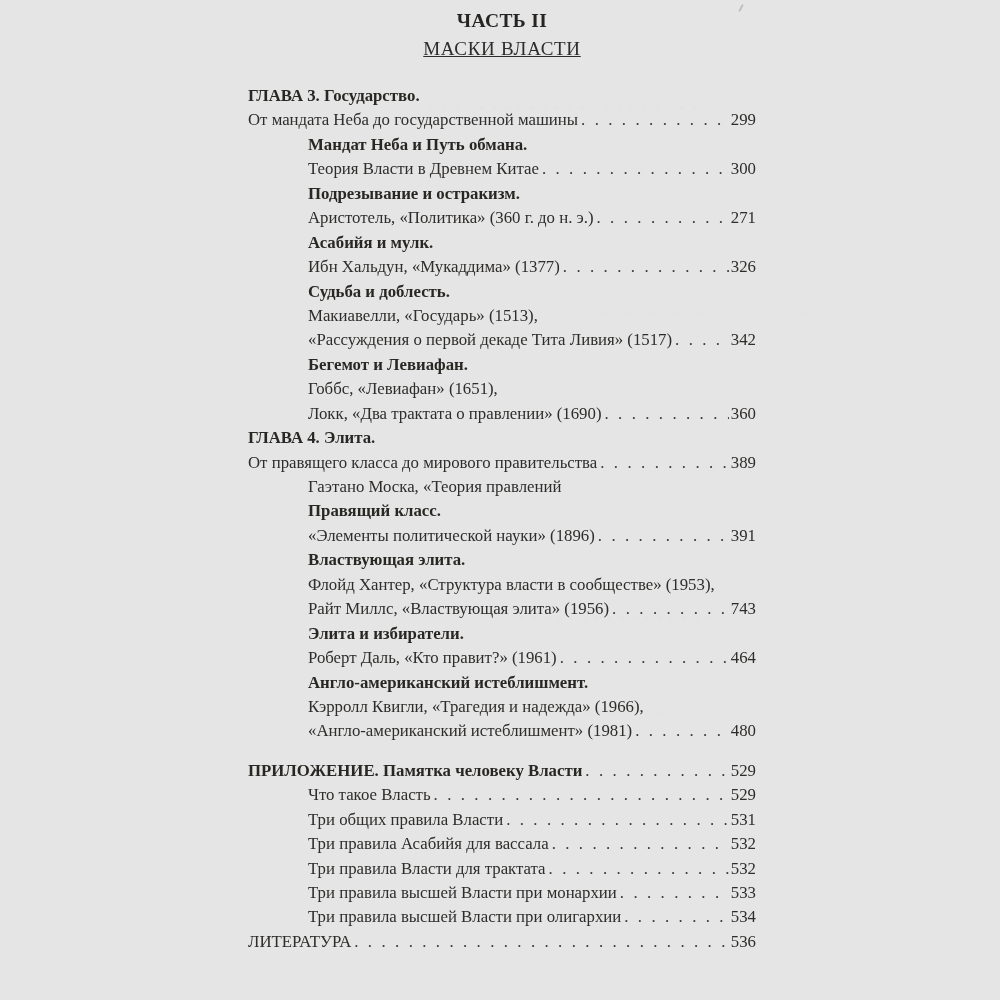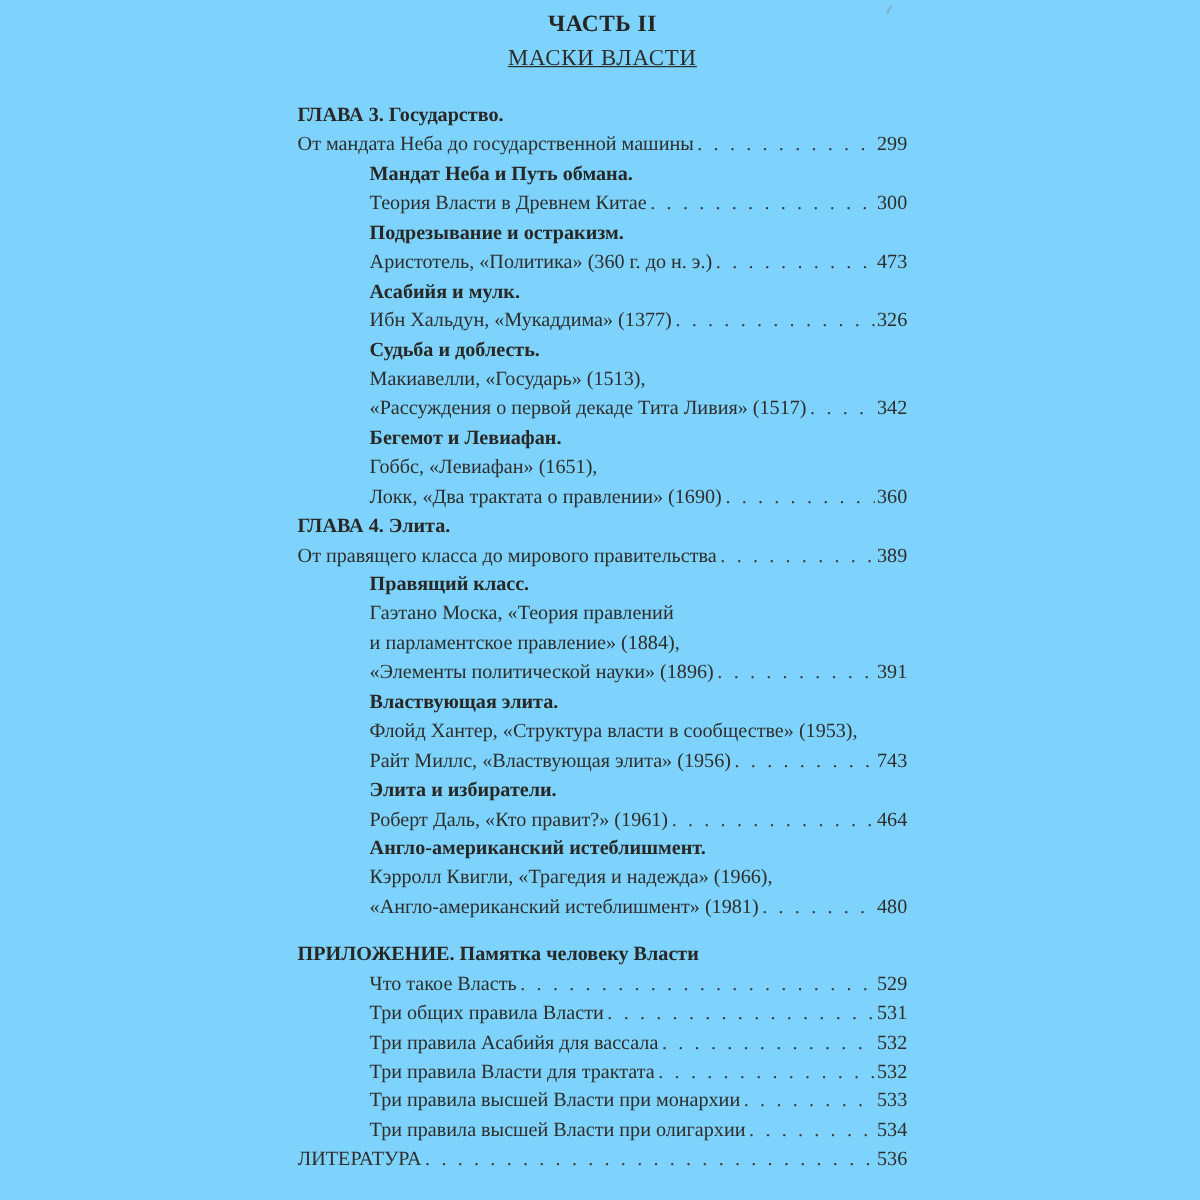--- a/index.html
+++ b/index.html
@@ -5,36 +5,36 @@
   html,body{margin:0;padding:0;}
   body{
     width:1000px;height:1000px;
     background:#ffffff;
     font-family:"Liberation Serif","DejaVu Serif",serif;
     color:#2e2d2b;
     -webkit-font-smoothing:antialiased;
   }
   .page{
     position:relative;width:1000px;height:1000px;
-    background:#7dd3fc;overflow:hidden;
+    background:#e5e5e5;overflow:hidden;
   }
   
   .header{position:absolute;left:248px;top:10px;width:508px;text-align:center;}
   .title-1{font-weight:700;font-size:19.5px;letter-spacing:0.4px;color:#262523;}
   .title-2{font-weight:400;font-size:19px;letter-spacing:0.7px;margin-top:6px;color:#2e2d2b;text-decoration:underline;}
   
   .toc{position:absolute;left:248px;top:84px;width:508px;font-size:16.8px;}
   .row{
     display:flex;align-items:baseline;
     height:24.45px;line-height:24.45px;
     white-space:nowrap;overflow:hidden;
   }
   .row.i1{padding-left:60px;}
   .row.bold .t{font-weight:700;color:#282724;}
-  .row.gap-lg{margin-top:15px;flex-direction:column;}
+  .row.gap-lg{margin-top:15px;}
   .row.gap-sm{margin-top:0;}
   .t{flex:0 0 auto;}
   .leader{
     flex:1 1 auto;min-width:0;overflow:hidden;
     letter-spacing:2.6px;padding-left:3px;
     white-space:nowrap;color:#3a3935;
   }
   .pg{flex:0 0 auto;text-align:center;padding-left:2px;}
   
   .speck{
@@ -73,21 +73,21 @@
         <span class="t">Теория Власти в Древнем Китае</span>
         <span class="leader">. . . . . . . . . . . . . . . . . . . . . . . . . . . . . . . . . . . . . . . . . . . . . . . . . . . . . . . . . . . . . . . . . . . . . . </span>
         <span class="pg">300</span>
       </div>
       <div class="row i1 bold">
         <span class="t">Подрезывание и остракизм.</span>
       </div>
       <div class="row i1">
         <span class="t">Аристотель, «Политика» (360 г. до н. э.)</span>
         <span class="leader">. . . . . . . . . . . . . . . . . . . . . . . . . . . . . . . . . . . . . . . . . . . . . . . . . . . . . . . . . . . . . . . . . . . . . . </span>
-        <span class="pg">473</span>
+        <span class="pg">271</span>
       </div>
       <div class="row i1 bold">
         <span class="t">Асабийя и мулк.</span>
       </div>
       <div class="row i1">
         <span class="t">Ибн Хальдун, «Мукаддима» (1377)</span>
         <span class="leader">. . . . . . . . . . . . . . . . . . . . . . . . . . . . . . . . . . . . . . . . . . . . . . . . . . . . . . . . . . . . . . . . . . . . . . </span>
         <span class="pg">326</span>
       </div>
       <div class="row i1 bold">
@@ -113,28 +113,25 @@
         <span class="pg">360</span>
       </div>
       <div class="row bold">
         <span class="t">ГЛАВА 4. Элита.</span>
       </div>
       <div class="row">
         <span class="t">От правящего класса до мирового правительства</span>
         <span class="leader">. . . . . . . . . . . . . . . . . . . . . . . . . . . . . . . . . . . . . . . . . . . . . . . . . . . . . . . . . . . . . . . . . . . . . . </span>
         <span class="pg">389</span>
       </div>
+      <div class="row i1">
+        <span class="t">Гаэтано Моска, «Теория правлений</span>
+      </div>
       <div class="row i1 bold">
         <span class="t">Правящий класс.</span>
-      </div>
-      <div class="row i1">
-        <span class="t">Гаэтано Моска, «Теория правлений</span>
-      </div>
-      <div class="row i1">
-        <span class="t">и парламентское правление» (1884),</span>
       </div>
       <div class="row i1">
         <span class="t">«Элементы политической науки» (1896)</span>
         <span class="leader">. . . . . . . . . . . . . . . . . . . . . . . . . . . . . . . . . . . . . . . . . . . . . . . . . . . . . . . . . . . . . . . . . . . . . . </span>
         <span class="pg">391</span>
       </div>
       <div class="row i1 bold">
         <span class="t">Властвующая элита.</span>
       </div>
       <div class="row i1">

